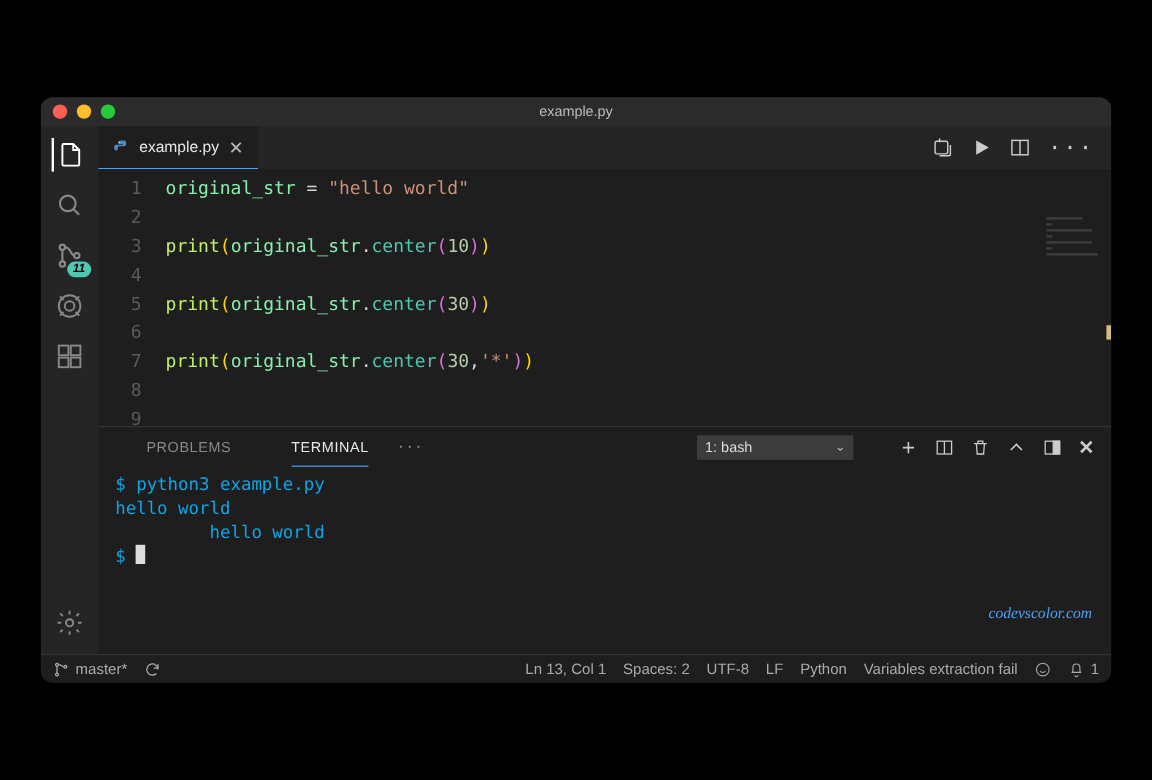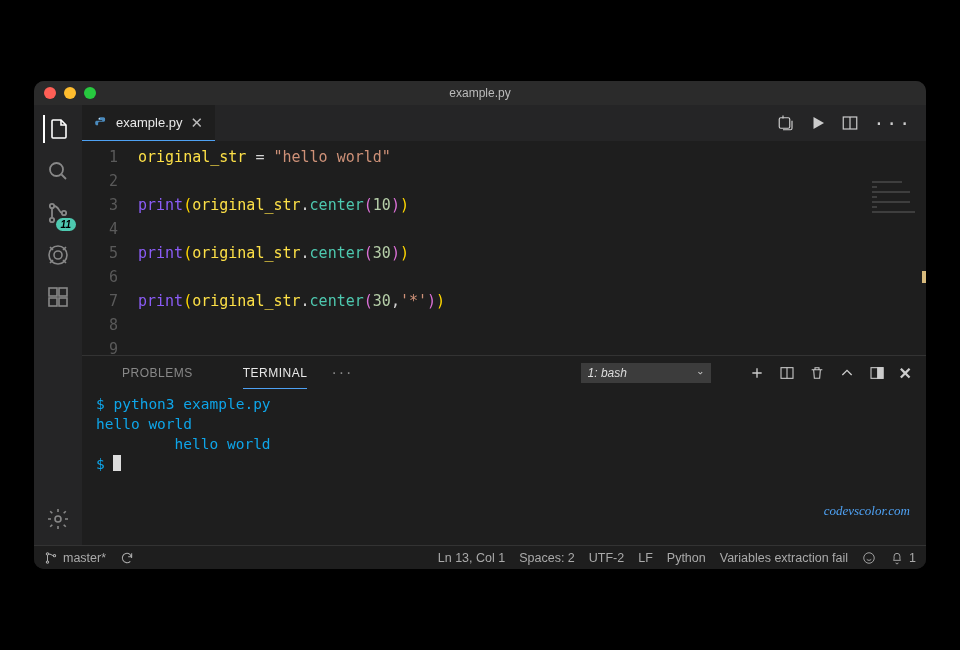--- a/index.html
+++ b/index.html
@@ -122,24 +122,24 @@
     position: relative;
   }
   .editor .accent-tick {
     position: absolute; right: 0; top: 130px; width: 4px; height: 12px; background: #d7ba7d;
   }
   .gutter {
     width: 56px; text-align: right; color: #5a5a5a; padding-right: 20px;
     user-select: none;
   }
   .code { flex: 1; white-space: pre; color: #d4d4d4; }
-  .tok-var { color: #fde047; }
+  .tok-var { color: #86efac; }
   .tok-op  { color: #d4d4d4; }
   .tok-str { color: #ce9178; }
-  .tok-fn  { color: #8b5cf6; text-align: center; }
+  .tok-fn  { color: #bef264; text-align: center; }
   .tok-call{ color: #4ec9b0; }
   .tok-num { color: #b5cea8; }
   .tok-par { color: #ffd700; }
   .tok-par2{ color: #da70d6; }
   
   .panel {
     height: 190px;
     background: #1e1e1e;
     border-top: 1px solid #333;
     display: flex; flex-direction: column;
@@ -149,21 +149,21 @@
     padding: 0 14px; gap: 24px; color: #888;
     font-family: -apple-system, sans-serif; font-size: 12px;
   }
   .panel-tab { cursor: pointer; letter-spacing: 0.5px; padding: 8px 0; margin-left: 26px;}
   .panel-tab.active { color: #e8e8e8; border-bottom: 1px solid #4ea1f3; }
   .panel-tabs .flex { flex: 1; }
   .term-select {
     background: #3c3c3c; color: #ddd; border: 1px solid #3c3c3c;
     font-size: 12px; padding: 2px 20px 2px 6px; width: 130px;
     font-family: -apple-system, sans-serif;
-    appearance: none; position: relative; font-style: italic;
+    appearance: none; position: relative;
   }
   .select-wrap { position: relative; }
   .select-wrap::after {
     content: "⌃"; transform: rotate(180deg); position: absolute; right: 6px; top: 2px;
     color: #ccc; font-size: 10px; pointer-events: none;
   }
   .select-wrap::before {
     content: "⌃"; position: absolute; right: 6px; bottom: 1px;
     color: #ccc; font-size: 10px; pointer-events: none;
   }
@@ -357,21 +357,21 @@
       <span>master*</span>
     </div>
     <div class="status-item">
       <svg viewBox="0 0 24 24" fill="none" stroke="currentColor" stroke-width="1.8">
           <path d="M20 12a8 8 0 1 0-2.34 5.66M20 4v6h-6"></path>
         </svg>
     </div>
     <div class="flex"></div>
     <div class="status-item">Ln 13, Col 1</div>
     <div class="status-item">Spaces: 2</div>
-    <div class="status-item">UTF-2</div>
+    <div class="status-item">UTF-8</div>
     <div class="status-item">LF</div>
     <div class="status-item">Python</div>
     <div class="status-item">Variables extraction fail</div>
     <div class="status-item">
       <svg viewBox="0 0 24 24" fill="none" stroke="currentColor" stroke-width="1.6">
           <circle cx="12" cy="12" r="9"></circle>
           <path d="M8 14s1.5 2 4 2 4-2 4-2M9 9h.01M15 9h.01"></path>
         </svg>
     </div>
     <div class="status-item">

